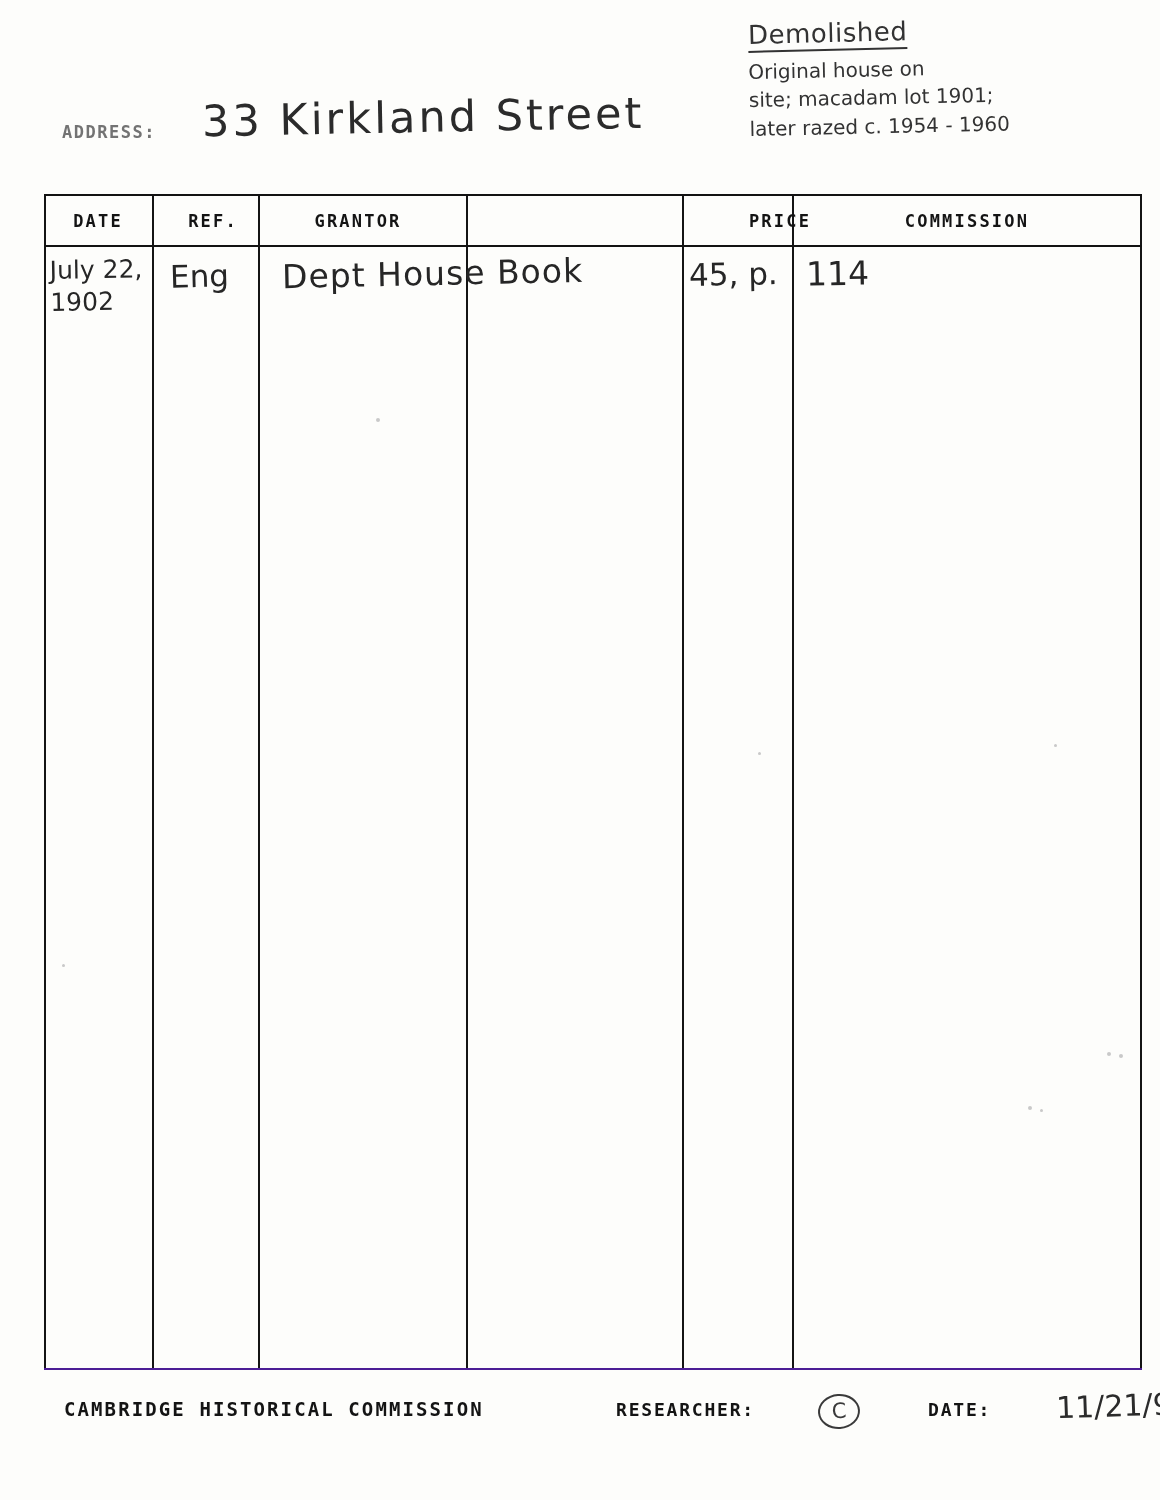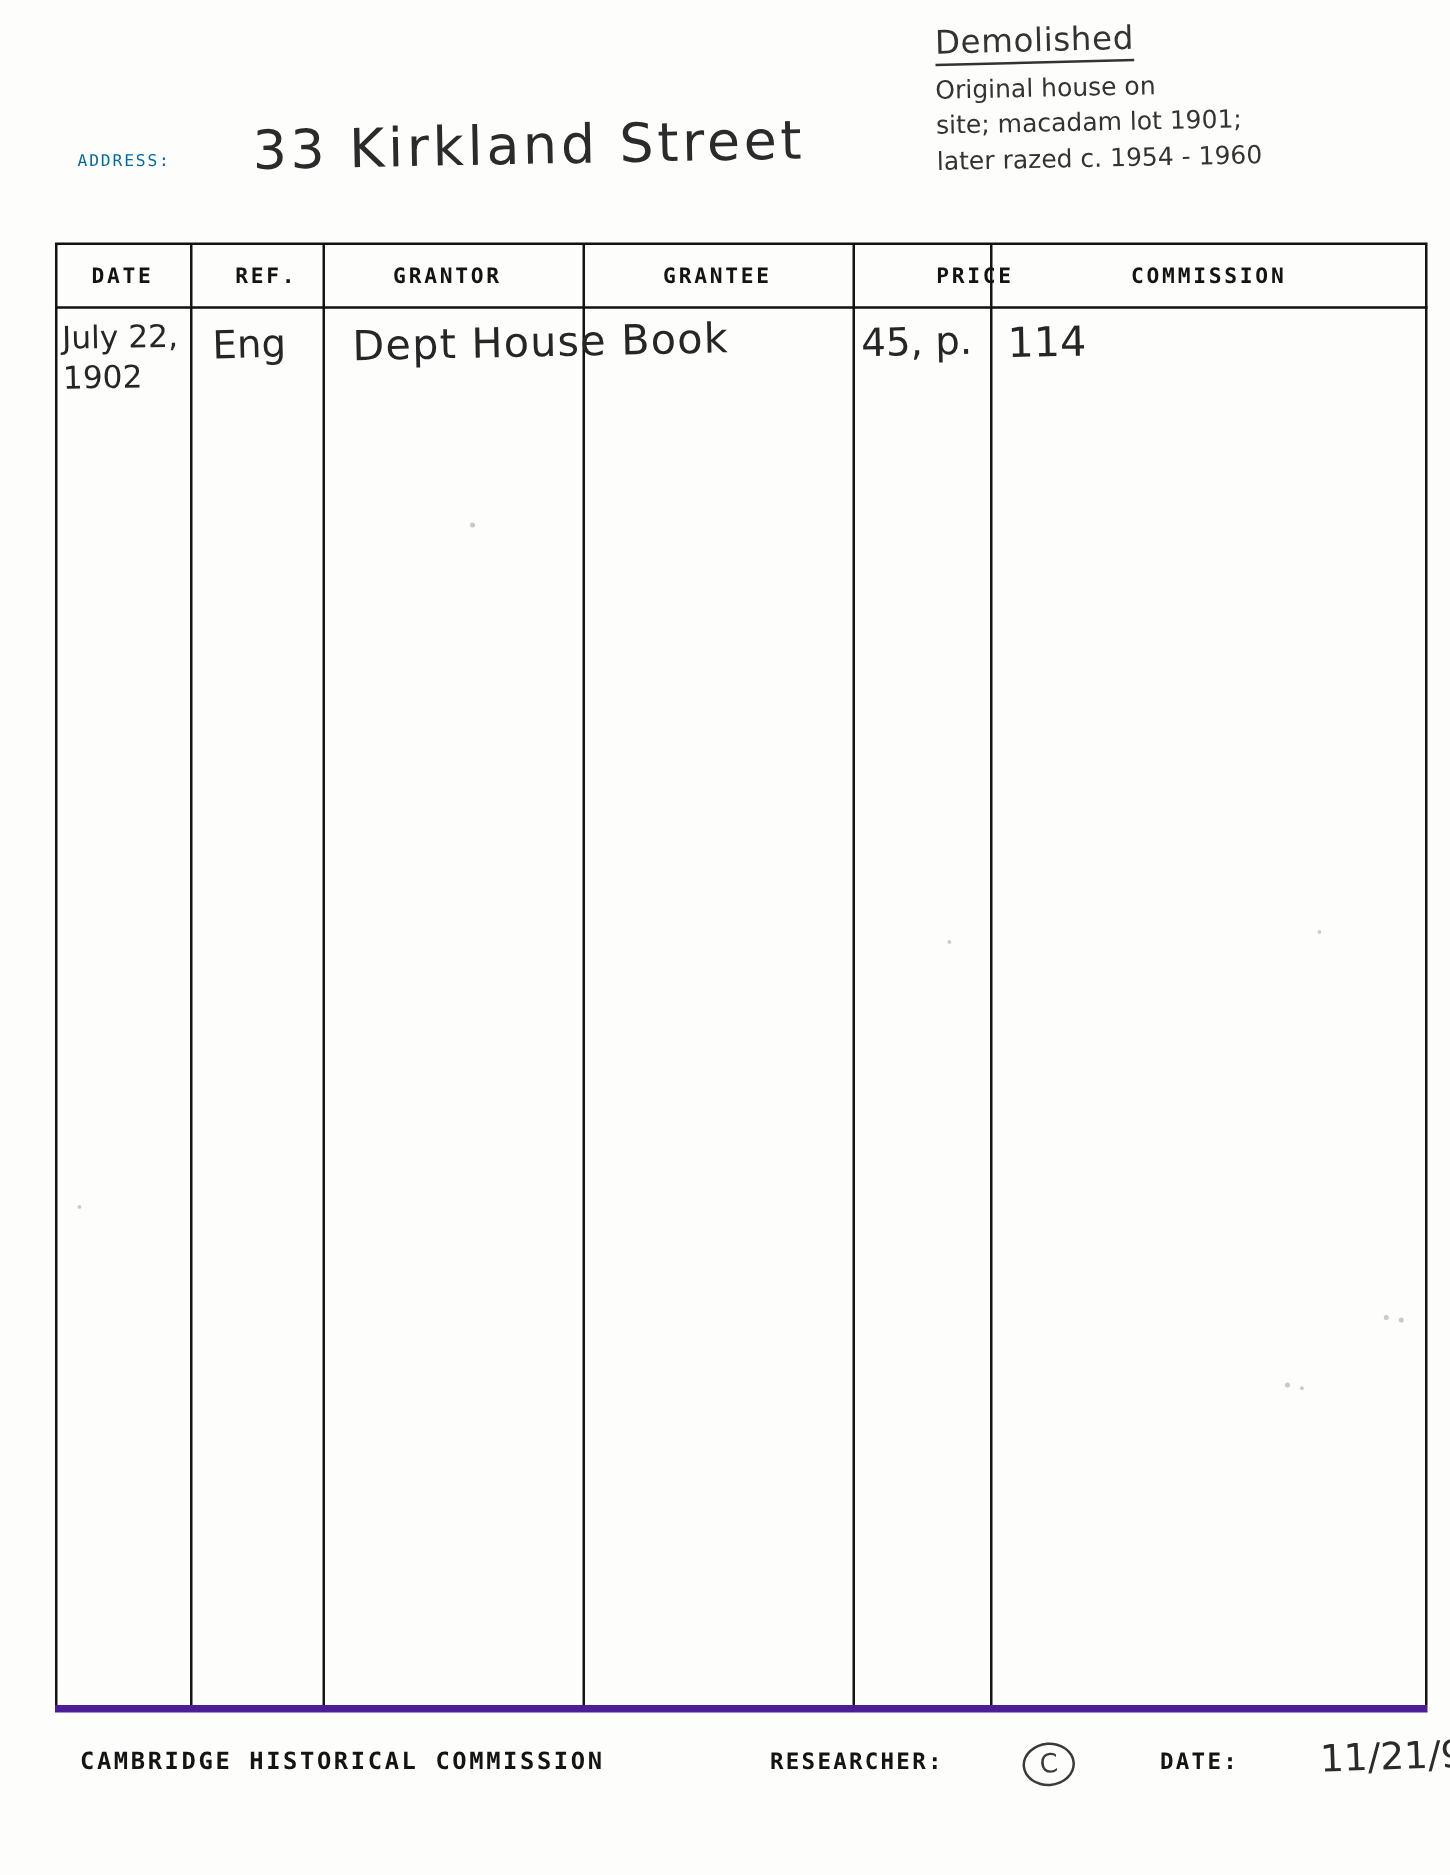--- a/index.html
+++ b/index.html
@@ -22,24 +22,24 @@
     left: 62px;
     top: 104px;
     width: 1060px;
     height: 70px;
   }
   .address-label {
     position: absolute;
     left: 0;
     top: 18px;
     font-family: "DejaVu Sans Mono", monospace;
-    font-size: 13px;
-    font-weight: normal;
+    font-size: 17px;
+    font-weight: bold;
     letter-spacing: 1.5px;
-    color: #0369a1;
+    color: #737373;
   }
   .address-value {
     position: absolute;
     left: 140px;
     top: -12px;
     font-family: "DejaVu Sans", sans-serif;
     font-size: 43px;
     color: #2b2b2b;
     letter-spacing: 3px;
     transform: rotate(-1.1deg);
@@ -73,21 +73,21 @@
   }
 
   
   .table {
     position: absolute;
     left: 44px;
     top: 194px;
     width: 1098px;
     height: 1176px;
     border-top: 2px solid #121212;
-    border-bottom: 6px solid #4c1d95;
+    border-bottom: 2px solid #4c1d95;
     box-sizing: border-box;
   }
   .header-row {
     position: absolute;
     left: 0;
     top: 0;
     width: 100%;
     height: 51px;
     border-bottom: 2px solid #121212;
     box-sizing: border-box;
@@ -253,21 +253,20 @@
     <div class="vline" style="left:214px;"></div>
     <div class="vline" style="left:422px;"></div>
     <div class="vline" style="left:638px;"></div>
     <div class="vline" style="left:748px;"></div>
     <div class="vline edge-right" style="right:0;"></div>
 
     <div class="header-row">
       <div class="hcell" style="left:0; width:108px;">DATE</div>
       <div class="hcell" style="left:108px; width:122px;">REF.</div>
       <div class="hcell" style="left:210px; width:208px;">GRANTOR</div>
-      <div class="hcell" style="left:422px; width:216px;">GRANTEE</div>
       <div class="hcell" style="left:638px; width:110px;padding-left:43px;">PRICE</div>
       <div class="hcell" style="left:748px; width:350px;">COMMISSION</div>
     </div>
 
     <div class="entry entry-date">July 22,
 1902</div>
     <div class="entry entry-ref">Eng</div>
     <div class="entry entry-grantor">Dept House Book</div>
     <div class="entry entry-price">45, p.</div>
     <div class="entry entry-desc">114</div>

